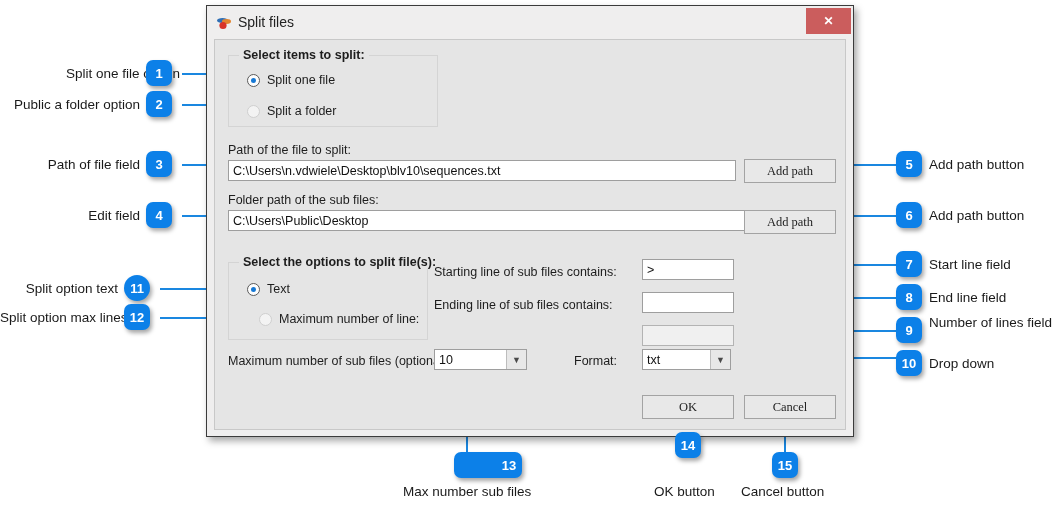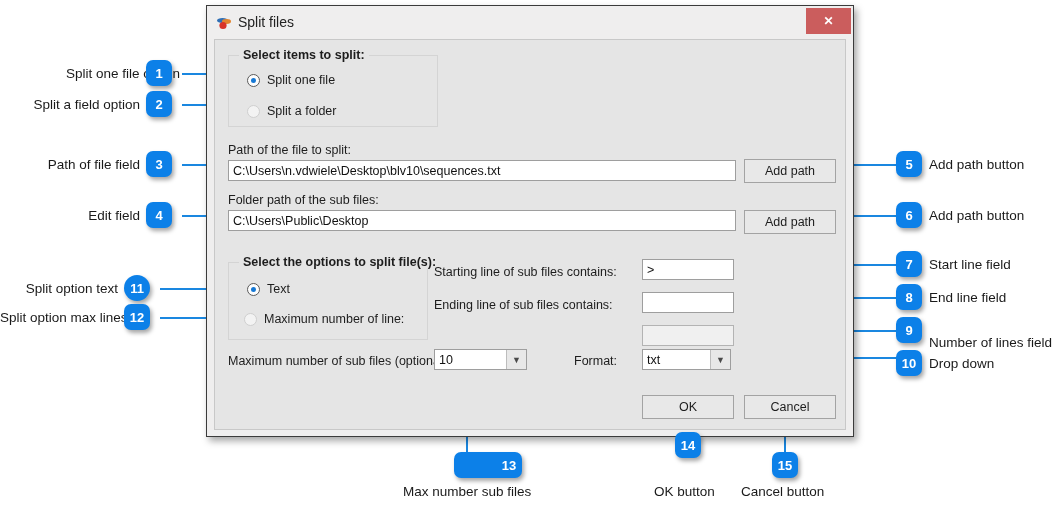--- a/index.html
+++ b/index.html
@@ -165,21 +165,21 @@
     position:absolute;
     background:#e8e8e8;
     border:1px solid #a3a3a3;
     box-sizing:border-box;
     font-size:12.5px;
     color:#1d1d1d;
     display:flex;
     align-items:center;
     justify-content:center;
     cursor:default;
-    font-family:Liberation Sans, sans-serif;
+    font-family:Liberation Serif, serif;
   }
   .combo{
     position:absolute;
     background:#ffffff;
     border:1px solid #9e9e9e;
     box-sizing:border-box;
     display:flex;
     align-items:stretch;
   }
   .combo .val{
@@ -248,31 +248,31 @@
     <div class="radio-row" style="left:32px;top:64px;">
       <span class="radio off"></span>
       <span>Split a folder</span>
     </div>
 
     <div class="field-label" style="left:13px;top:103px;">Path of the file to split:</div>
     <div class="textbox" style="left:13px;top:120px;width:508px;height:21px;">C:\Users\n.vdwiele\Desktop\blv10\sequences.txt</div>
     <div class="btn" style="left:529px;top:119px;width:92px;height:24px;">Add path</div>
 
     <div class="field-label" style="left:13px;top:153px;">Folder path of the sub files:</div>
-    <div class="textbox" style="left:13px;top:170px;width:508px;height:21px;">C:\Users\Public\Desktop</div>
+    <div class="textbox" style="left:13px;top:170px;width:580px;height:21px;">C:\Users\Public\Desktop</div>
     <div class="btn" style="left:529px;top:170px;width:92px;height:24px;">Add path</div>
 
     <div class="groupbox" style="left:13px;top:222px;width:200px;height:78px;">
       <div class="group-legend">Select the options to split file(s):</div>
     </div>
     <div class="radio-row" style="left:32px;top:242px;">
       <span class="radio on"></span>
       <span>Text</span>
     </div>
-    <div class="radio-row" style="left:29px;top:272px;justify-content:center;">
+    <div class="radio-row" style="left:44px;top:272px;justify-content:center;">
       <span class="radio off"></span>
       <span>Maximum number of line:</span>
     </div>
 
     <div class="field-label" style="left:219px;top:225px;">Starting line of sub files contains:</div>
     <div class="textbox" style="left:427px;top:219px;width:92px;height:21px;">&gt;</div>
 
     <div class="field-label" style="left:219px;top:258px;">Ending line of sub files contains:</div>
     <div class="textbox" style="left:427px;top:252px;width:92px;height:21px;"></div>
 
@@ -293,21 +293,21 @@
     <div class="btn" style="left:427px;top:355px;width:92px;height:24px;">OK</div>
     <div class="btn" style="left:529px;top:355px;width:92px;height:24px;">Cancel</div>
 
   </div>
 </div>
 
 <div class="badge" style="left:146px;top:60px;">1</div>
 <div class="callout-label right-align" style="left:0px;top:67px;width:140px;padding-left:40px;">Split one file option</div>
 
 <div class="badge" style="left:146px;top:91px;">2</div>
-<div class="callout-label right-align" style="left:0px;top:98px;width:140px;">Split a field option</div>
+<div class="callout-label right-align" style="left:0px;top:98px;width:140px;">Public a folder option</div>
 
 <div class="badge" style="left:146px;top:151px;">3</div>
 <div class="callout-label right-align" style="left:0px;top:158px;width:140px;">Path of file field</div>
 
 <div class="badge" style="left:146px;top:202px;">4</div>
 <div class="callout-label right-align" style="left:0px;top:209px;width:140px;">Edit field</div>
 
 <div class="badge" style="left:124px;top:275px;border-radius:13px;">11</div>
 <div class="callout-label right-align" style="left:0px;top:282px;width:118px;">Split option text</div>
 
@@ -320,21 +320,21 @@
 <div class="badge" style="left:896px;top:202px;">6</div>
 <div class="callout-label" style="left:929px;top:209px;">Add path button</div>
 
 <div class="badge" style="left:896px;top:251px;">7</div>
 <div class="callout-label" style="left:929px;top:258px;">Start line field</div>
 
 <div class="badge" style="left:896px;top:284px;">8</div>
 <div class="callout-label" style="left:929px;top:291px;">End line field</div>
 
 <div class="badge" style="left:896px;top:317px;">9</div>
-<div class="callout-label" style="left:929px;top:336px;">Number of lines field</div>
+<div class="callout-label" style="left:929px;top:316px;">Number of lines field</div>
 
 <div class="badge" style="left:896px;top:350px;">10</div>
 <div class="callout-label" style="left:929px;top:357px;">Drop down</div>
 
 <div class="badge" style="left:454px;top:452px;padding-left:42px;">13</div>
 <div class="callout-label" style="left:403px;top:485px;">Max number sub files</div>
 
 <div class="badge" style="left:675px;top:432px;">14</div>
 <div class="callout-label" style="left:654px;top:485px;">OK button</div>
 

